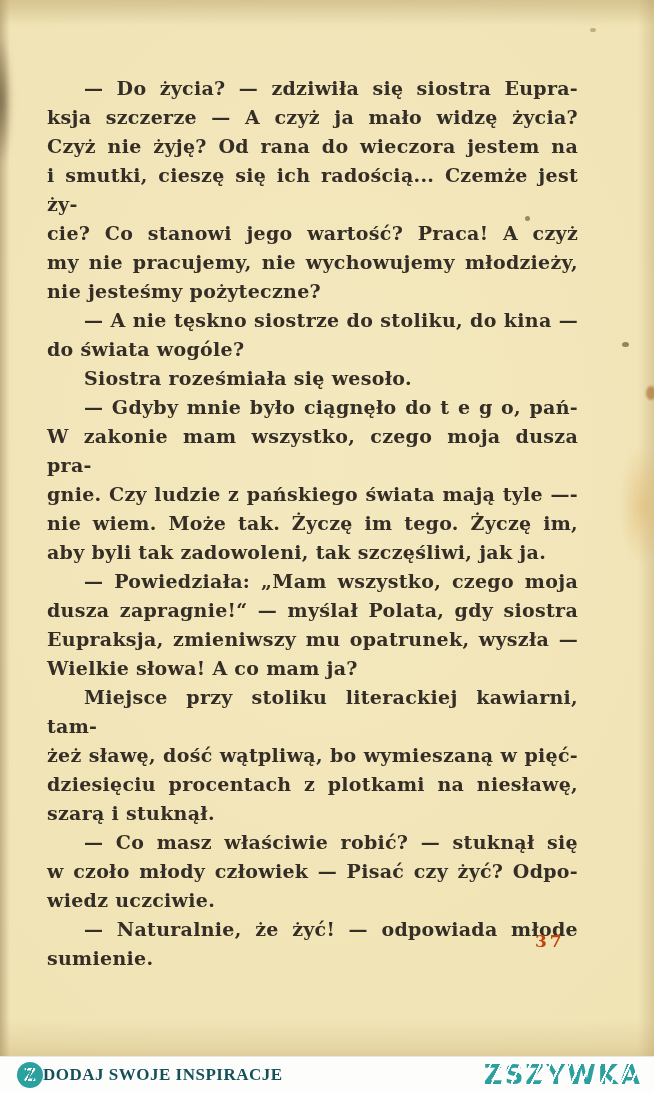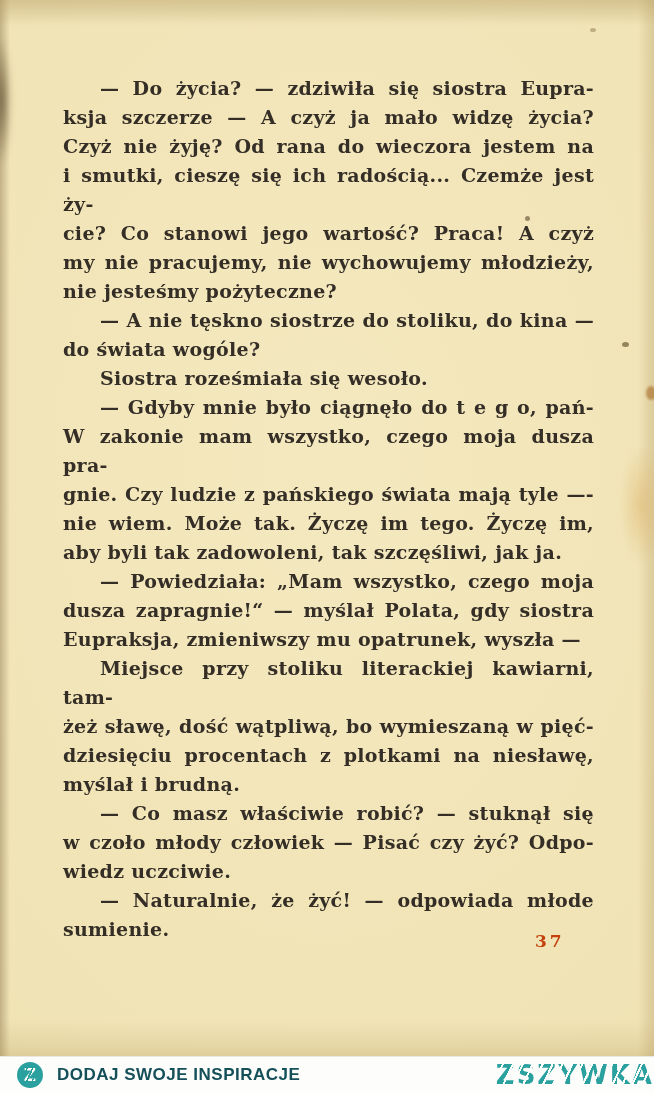--- a/index.html
+++ b/index.html
@@ -34,21 +34,21 @@
   .stain.speck-a      { left: 525px; top: 216px; width: 5px;  height: 5px;  background: rgba(80,62,35,.55);  filter: blur(.5px); }
   .stain.speck-b      { left: 622px; top: 342px; width: 7px;  height: 5px;  background: rgba(85,66,30,.6);   filter: blur(.5px); }
   .stain.speck-c      { left: 590px; top: 28px;  width: 6px;  height: 4px;  background: rgba(120,95,50,.4);  filter: blur(.6px); }
   .stain.bottom-shade {
     left: 0; top: 1020px; width: 654px; height: 38px; border-radius: 0;
     background: linear-gradient(180deg, rgba(186,160,100,0), rgba(186,160,100,.28));
   }
 
   
   .text-block {
-    position: absolute; left: 63px; top: 74px; width: 531px;
+    position: absolute; left: 47px; top: 74px; width: 531px;
     color: #342e26;
     font-size: 19px; line-height: 29px; font-weight: 700;
     letter-spacing: .3px;
   }
   .pline { text-align: justify; text-align-last: justify; }
   .pline:last-child { text-align-last: left; }
   .pline:first-child { text-indent: 37px; }
 
   .page-number {
     position: absolute; left: 535px; top: 931px;
@@ -62,27 +62,27 @@
     display: flex; align-items: center; box-sizing: border-box;
   }
   .logo-circle {
     width: 26px; height: 26px; border-radius: 50%;
     margin-left: 17px; flex: 0 0 auto;
     display: flex; align-items: center; justify-content: center;
     font-family: "DejaVu Sans", sans-serif; font-weight: bold; font-size: 17px;
     color: #ffffff; cursor: pointer;
   }
   .tagline {
-    margin-left: 14px;
-    font-family: Liberation Sans, sans-serif;
+    margin-left: 0;
+    font-family: Liberation Serif, serif;
     font-size: 17px; font-weight: 600; letter-spacing: .5px;
     cursor: pointer;
   }
   .wordmark {
-    margin-left: auto; margin-right: 0;
+    margin-left: auto; margin-right: 12px;
     font-family: "DejaVu Sans", sans-serif;
     font-weight: 800; font-size: 26px; letter-spacing: 2px;
     cursor: pointer;
   }
   @supports (-webkit-background-clip: text) {
     .wordmark.stencil {
       background: repeating-linear-gradient(115deg, var(--brand) 0 7px, rgba(0,0,0,0) 7px 9px);
       -webkit-background-clip: text; background-clip: text; color: transparent !important;
     }
     .logo-circle .logo-letter {
@@ -125,26 +125,27 @@
       <div class="pline">— Gdyby mnie było ciągnęło do t e g o, pań-</div>
       <div class="pline">W zakonie mam wszystko, czego moja dusza pra-</div>
       <div class="pline">gnie. Czy ludzie z pańskiego świata mają tyle —-</div>
       <div class="pline">nie wiem. Może tak. Życzę im tego. Życzę im,</div>
       <div class="pline">aby byli tak zadowoleni, tak szczęśliwi, jak ja.</div>
     </div>
     <div class="para">
       <div class="pline">— Powiedziała: „Mam wszystko, czego moja</div>
       <div class="pline">dusza zapragnie!“ — myślał Polata, gdy siostra</div>
       <div class="pline">Eupraksja, zmieniwszy mu opatrunek, wyszła —</div>
+      <div class="pline">Wielkie słowa!  A co mam ja?</div>
     </div>
     <div class="para">
       <div class="pline">Miejsce przy stoliku literackiej kawiarni, tam-</div>
       <div class="pline">żeż sławę, dość wątpliwą, bo wymieszaną w pięć-</div>
       <div class="pline">dziesięciu procentach z plotkami na niesławę,</div>
-      <div class="pline">myślał i brudną.</div>
+      <div class="pline">szarą i stuknął.</div>
     </div>
     <div class="para">
       <div class="pline">— Co masz właściwie robić? — stuknął się</div>
       <div class="pline">w czoło młody człowiek — Pisać czy żyć? Odpo-</div>
       <div class="pline">wiedz uczciwie.</div>
     </div>
     <div class="para">
       <div class="pline">— Naturalnie, że żyć! — odpowiada młode</div>
       <div class="pline">sumienie.</div>
     </div>

